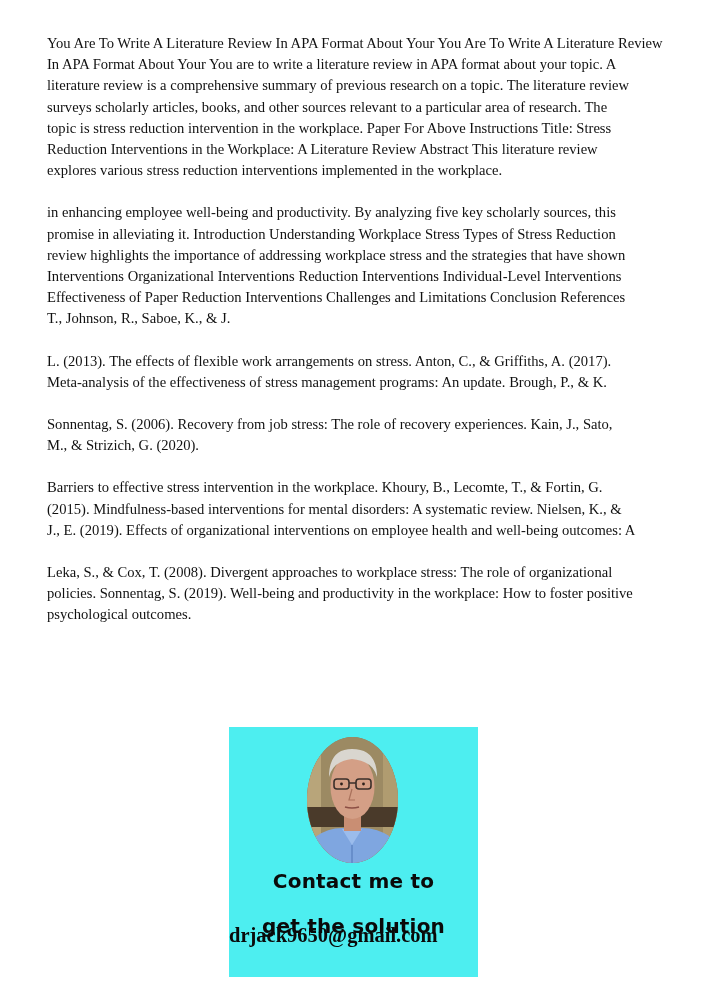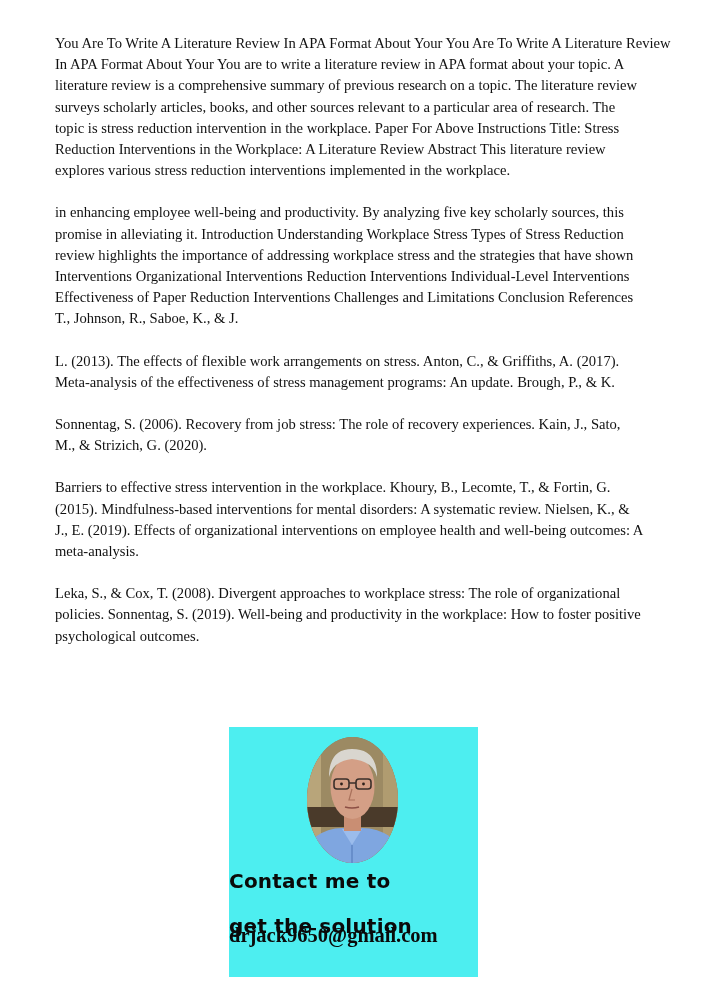--- a/index.html
+++ b/index.html
@@ -10,21 +10,21 @@
     body {
       width: 708px;
       height: 1000px;
       position: relative;
       overflow: hidden;
       font-family: "Liberation Serif", "DejaVu Serif", serif;
       color: #111111;
     }
     .doc {
       position: absolute;
-      left: 55px;
+      left: 47px;
       top: 33px;
       width: 630px;
     }
     .para {
       margin: 0 0 21px 0;
       font-size: 14.6px;
       line-height: 21.2px;
     }
     .para .line {
       display: block;
@@ -46,20 +46,21 @@
       height: 126px;
       border-radius: 50%;
       overflow: hidden;
       background: #8a7a5a;
     }
     .portrait svg { display: block; width: 100%; height: 100%; }
     .card-heading {
       position: absolute;
       left: 0;
       width: 249px;
+      text-align: center;
       font-family: "DejaVu Sans", "Liberation Sans", sans-serif;
       font-weight: bold;
       font-size: 20px;
       line-height: 30px;
       color: #0a0a0a;
       letter-spacing: 0.2px;
     }
     .card-heading.l1 { top: 139px; }
     .card-heading.l2 { top: 184px; }
     .card-email {
@@ -101,21 +102,20 @@
     <span class="line">Meta-analysis of the effectiveness of stress management programs: An update. Brough, P., &amp; K.</span>
   </p>
   <p class="para">
     <span class="line">Sonnentag, S. (2006). Recovery from job stress: The role of recovery experiences. Kain, J., Sato,</span>
     <span class="line">M., &amp; Strizich, G. (2020).</span>
   </p>
   <p class="para">
     <span class="line">Barriers to effective stress intervention in the workplace. Khoury, B., Lecomte, T., &amp; Fortin, G.</span>
     <span class="line">(2015). Mindfulness-based interventions for mental disorders: A systematic review. Nielsen, K., &amp;</span>
     <span class="line">J., E. (2019). Effects of organizational interventions on employee health and well-being outcomes: A</span>
-    <span class="line">meta-analysis.</span>
   </p>
   <p class="para">
     <span class="line">Leka, S., &amp; Cox, T. (2008). Divergent approaches to workplace stress: The role of organizational</span>
     <span class="line">policies. Sonnentag, S. (2019). Well-being and productivity in the workplace: How to foster positive</span>
     <span class="line">psychological outcomes.</span>
   </p>
 </div>
 
 <div class="card">
   <div class="portrait">

